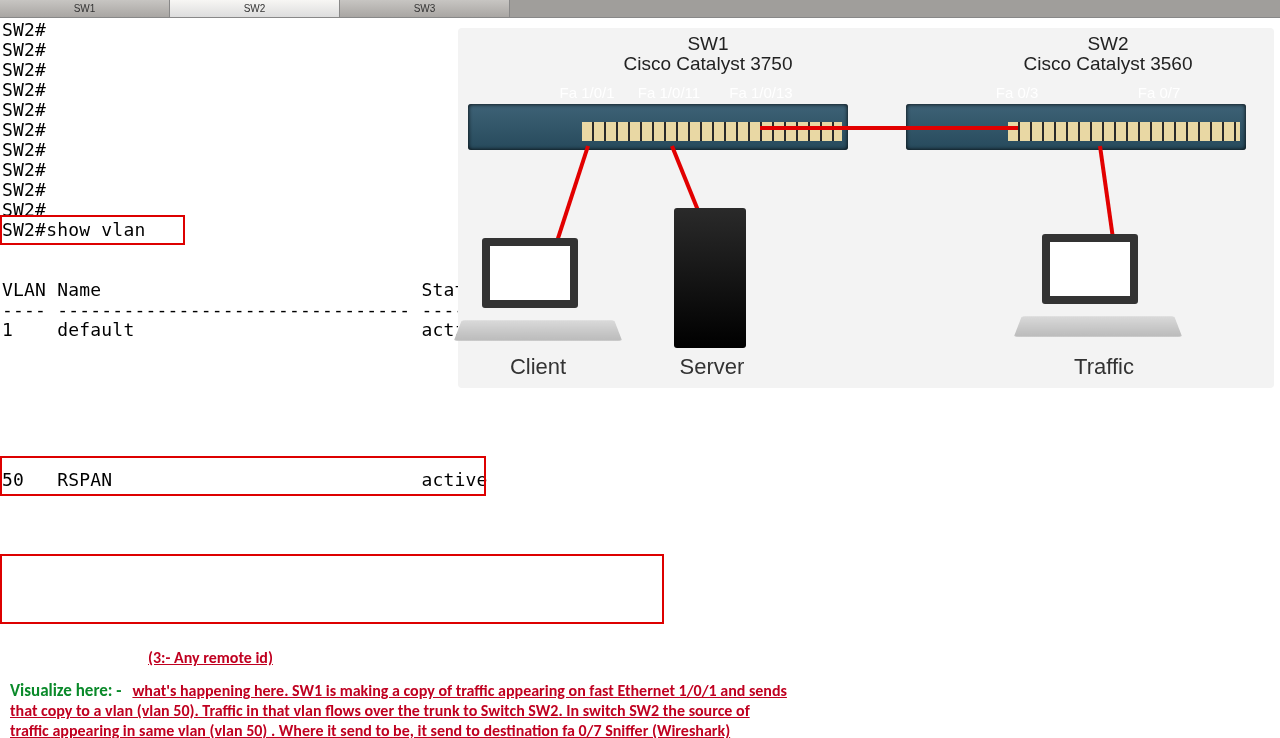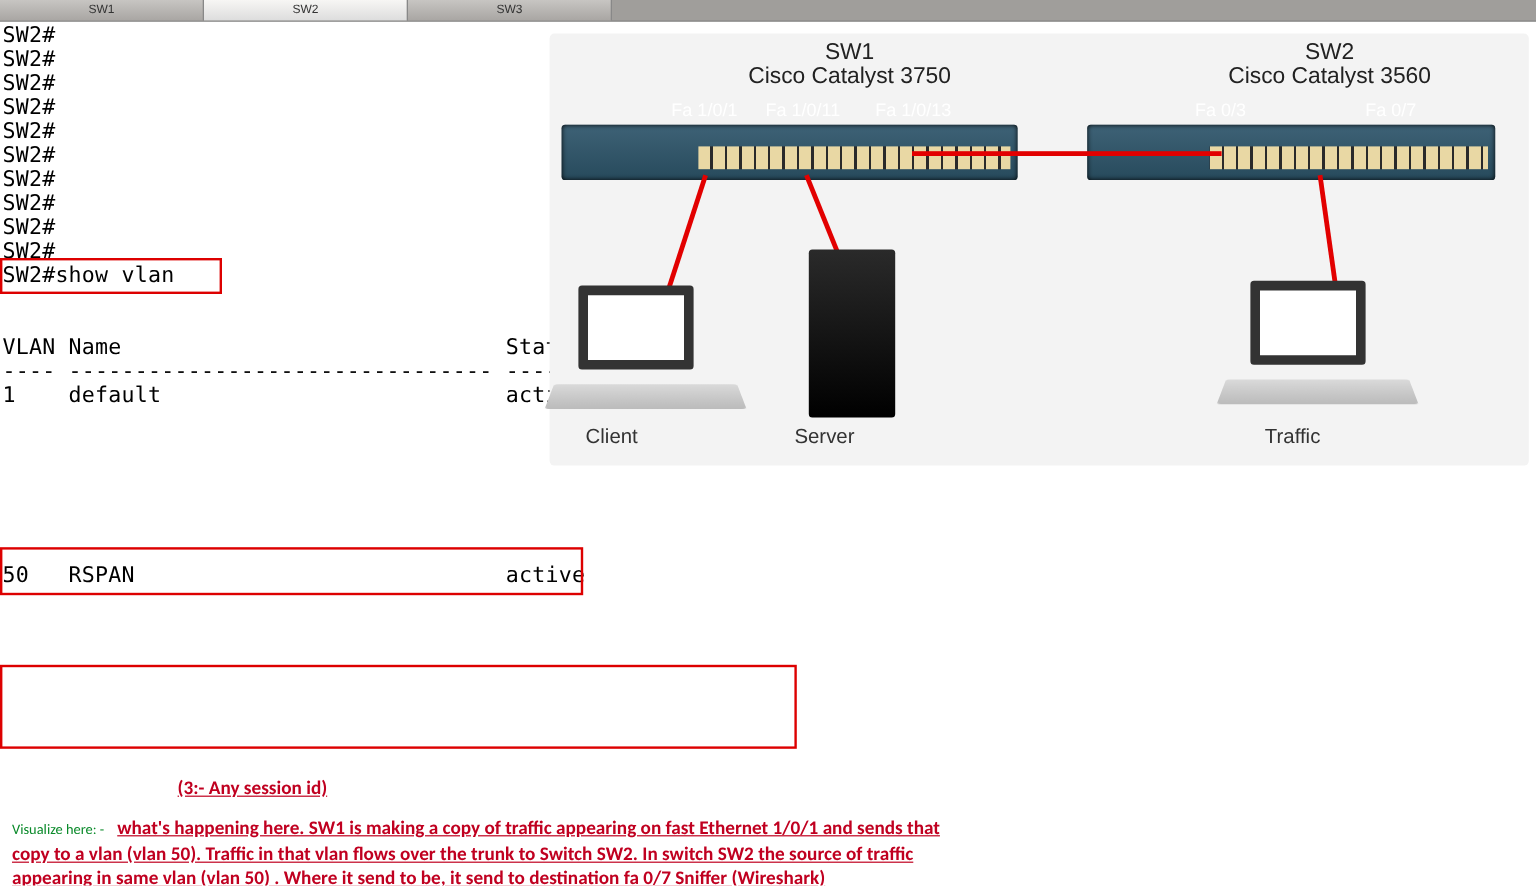--- a/index.html
+++ b/index.html
@@ -14,23 +14,23 @@
   .diagram *{font-family:"Trebuchet MS",Arial,sans-serif}
   .swtitle{position:absolute;text-align:center;font-size:19px;line-height:20px;color:#222}
   .swports{position:absolute;color:#fff;font-size:15px;text-align:center;width:70px}
   .switch{position:absolute;background:linear-gradient(#3e6276,#274a5c);border-radius:3px;box-shadow:inset 0 0 4px #000}
   .switch::after{content:"";position:absolute;left:30%;right:6px;top:40%;bottom:20%;background:repeating-linear-gradient(90deg,#e9d8a4 0 10px,#2a2a2a 10px 12px)}
   .link{position:absolute;background:#e20000}
   .laptop{position:absolute;width:160px;height:120px}
   .laptop .screen{position:absolute;left:24px;top:0;width:96px;height:70px;border:8px solid #333;background:#fff;border-radius:3px}
   .laptop .base{position:absolute;left:0;top:74px;width:160px;height:36px;background:linear-gradient(#dadada,#bbb);transform:perspective(300px) rotateX(55deg);border-radius:3px}
   .tower{position:absolute;width:72px;height:140px;background:linear-gradient(#2a2a2a,#000);border-radius:3px}
-  .devlabel{position:absolute;font-size:17px;color:#333;text-align:left;width:100px}
+  .devlabel{position:absolute;font-size:22px;color:#333;text-align:center;width:100px}
   .note-red{color:#c00020;text-decoration:underline;font-family:Calibri,Arial,sans-serif;font-size:16px;font-weight:bold}
-  .note-green{color:#0a8a2a;font-family:Calibri,Arial,sans-serif;font-size:12px;font-weight:normal}
+  .note-green{color:#0a8a2a;font-family:Calibri,Arial,sans-serif;font-size:17px;font-weight:bold}
   .vlan-ports{position:absolute;left:516px;top:322px;white-space:pre;line-height:20px}
   .cursor{display:inline-block;width:10px;height:16px;background:#666;vertical-align:text-bottom}
 </style>
 </head>
 <body>
 
 <div class="tabbar">
   <div class="tab">SW1</div>
   <div class="tab active">SW2</div>
   <div class="tab">SW3</div>
@@ -88,19 +88,19 @@
     <div class="laptop" style="left:560px;top:206px">
       <div class="screen"></div>
         <div class="base"></div>
     </div>
 
     <div class="devlabel" style="left:30px;top:326px">Client</div>
     <div class="devlabel" style="left:204px;top:326px">Server</div>
     <div class="devlabel" style="left:596px;top:326px">Traffic</div>
   </div>
 
-  <div style="position:absolute;left:148px;top:630px" class="note-red">(3:- Any session id)</div>
+  <div style="position:absolute;left:148px;top:630px" class="note-red">(3:- Any remote id)</div>
   <div style="position:absolute;left:10px;top:662px;width:780px;line-height:19px">
     <span class="note-green">Visualize here: -</span>
     <span class="note-red"> what's happening here. SW1 is making a copy of traffic appearing on fast Ethernet 1/0/1 and sends that copy to a vlan (vlan 50). Traffic in that vlan flows over the trunk to Switch SW2. In switch SW2 the source of traffic appearing in same vlan (vlan 50) . Where it send to be, it send to destination fa 0/7 Sniffer (Wireshark)</span>
   </div>
 
 </div>
 
 </body></html>

